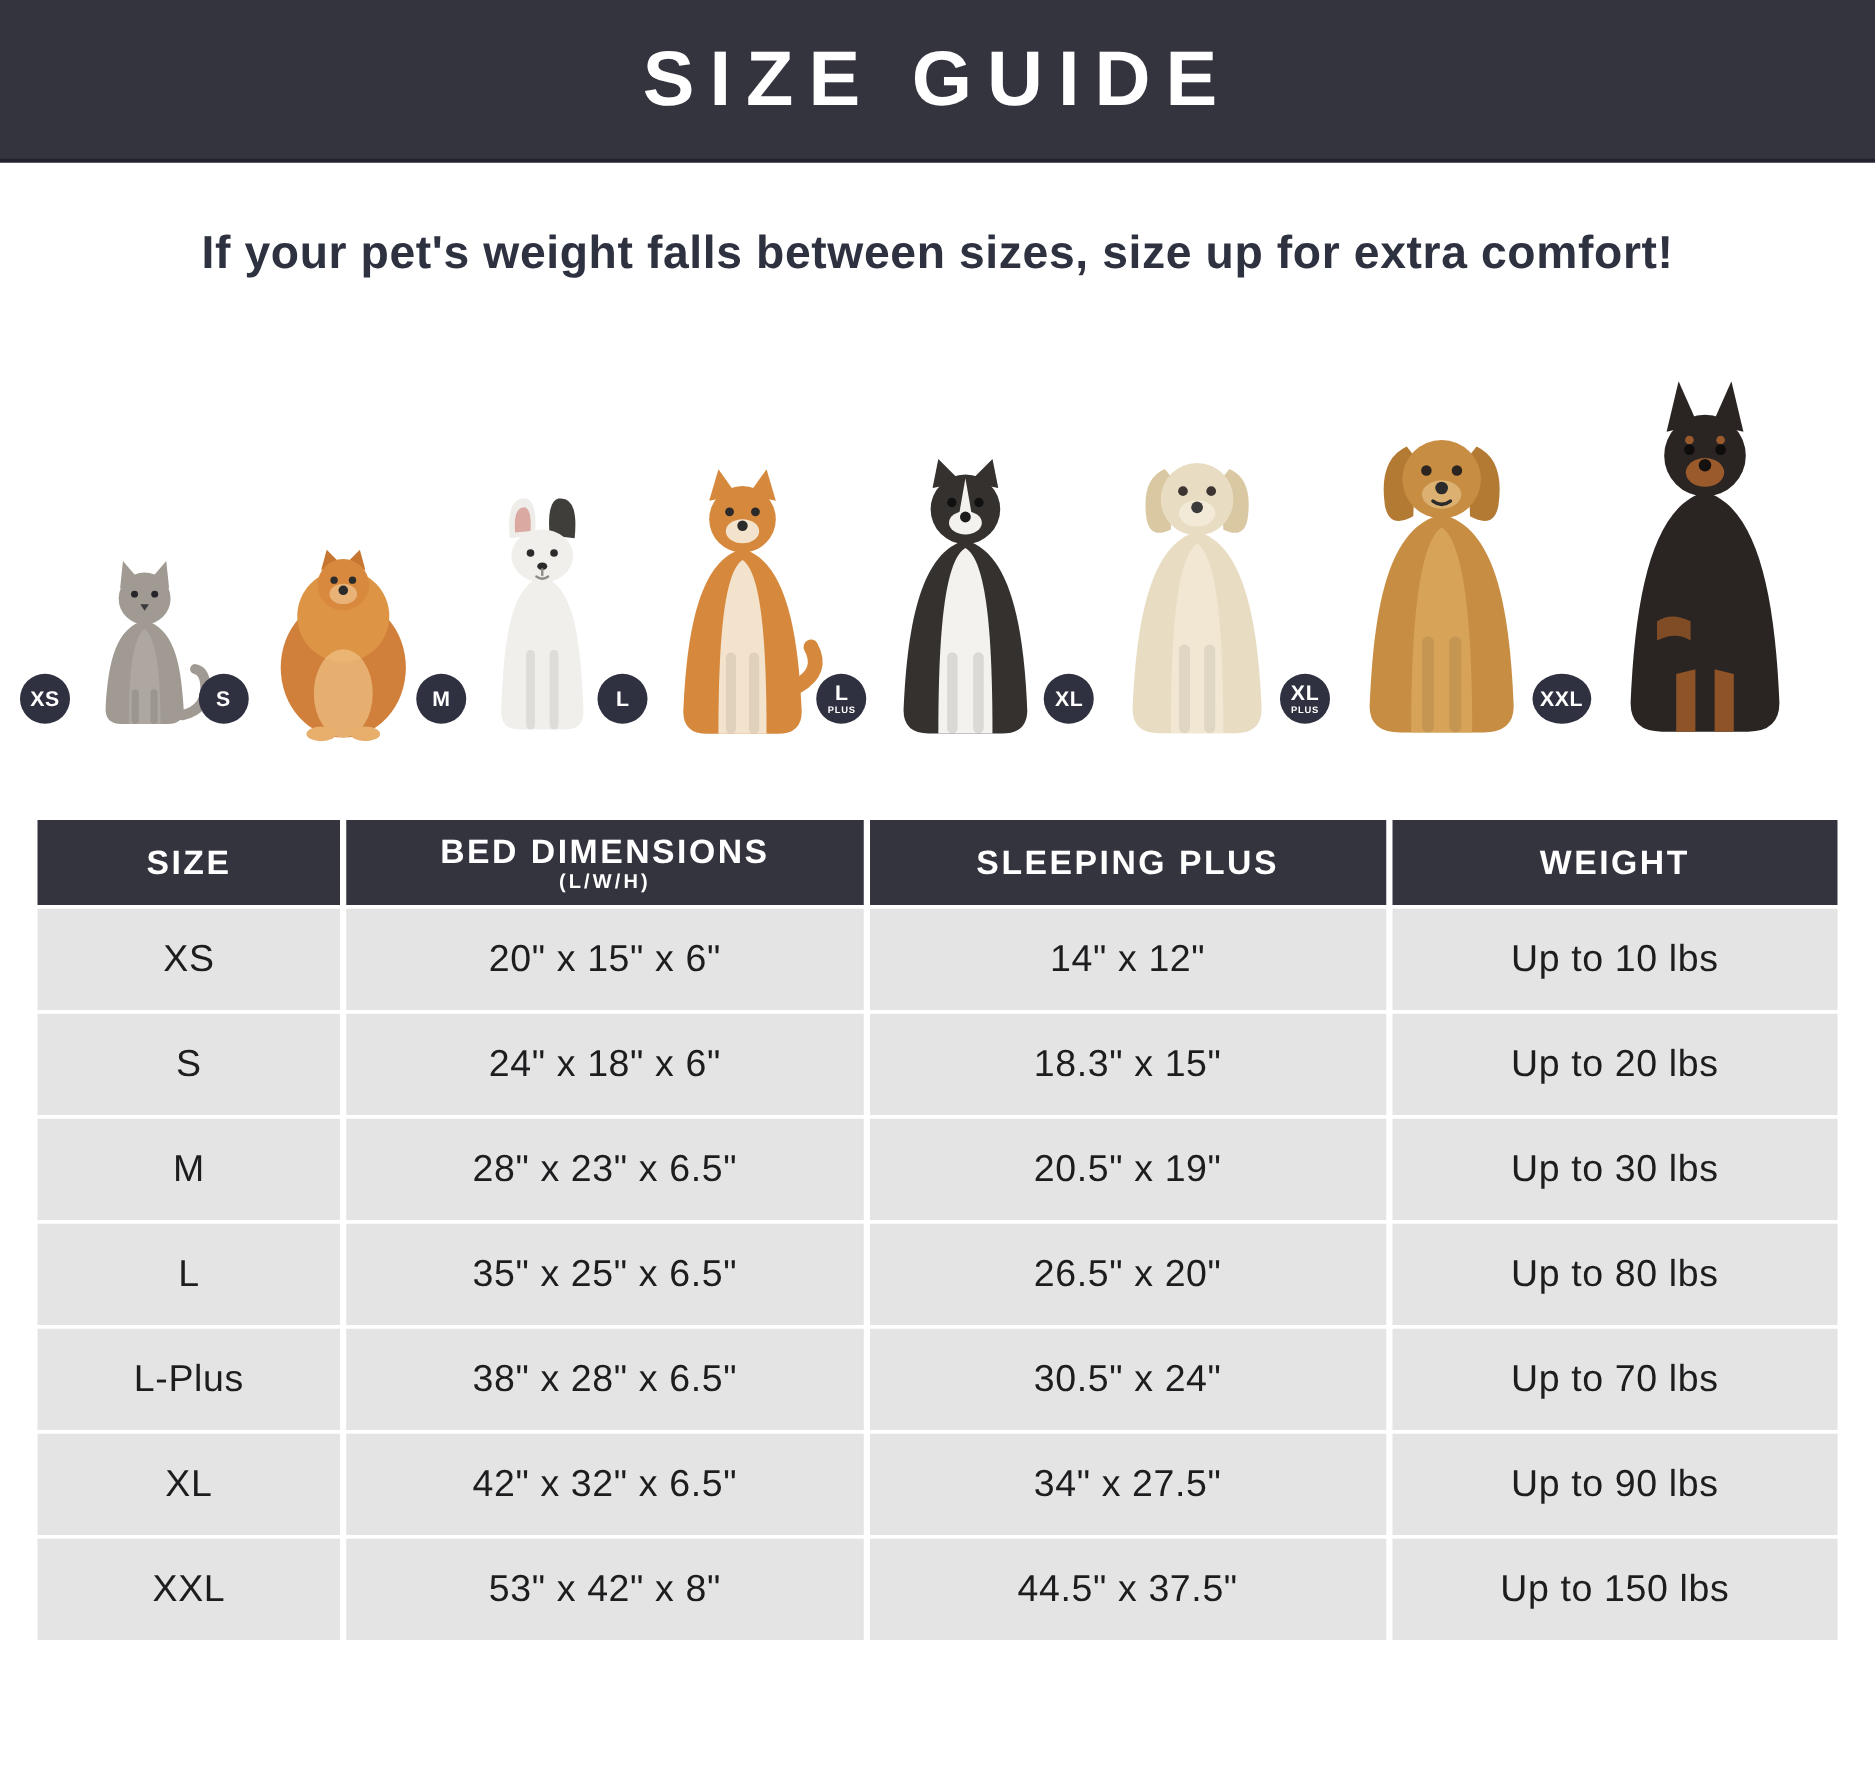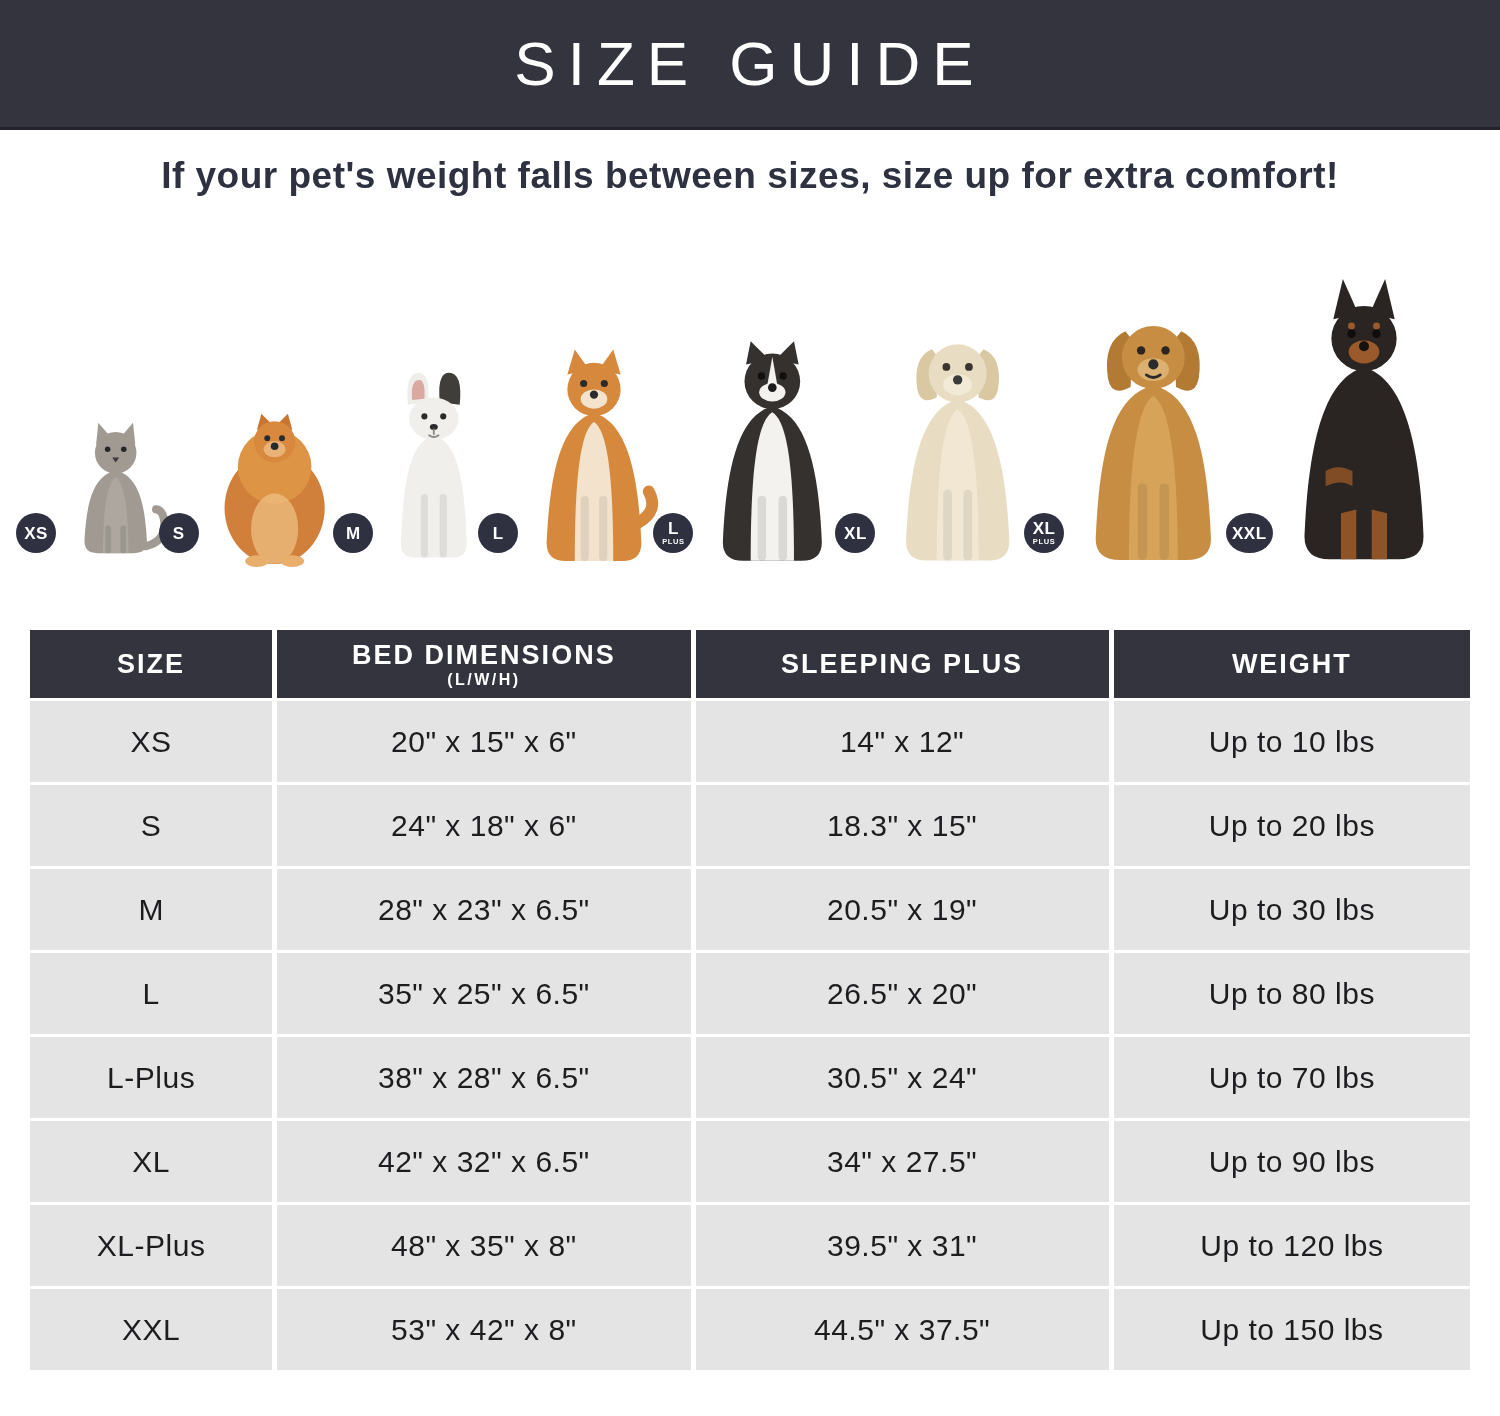--- a/index.html
+++ b/index.html
@@ -8,26 +8,26 @@
     width:1500px; height:1416px; background:#ffffff;
     font-family:"Liberation Sans", sans-serif; overflow:hidden;
   }
 
   
   .banner {
     height:130px; background:#34343f; border-bottom:3px solid #23232d;
     display:flex; align-items:center; justify-content:center;
   }
   .banner-title {
-    color:#ffffff; font-size:62px; font-weight:normal; letter-spacing:12px; margin:0;
+    color:#ffffff; font-size:62px; font-weight:bold; letter-spacing:12px; margin:0;
   }
 
   
   .subtitle {
-    margin-top:25px; text-align:center;
+    margin-top:51px; text-align:center;
     color:#2e3140; font-size:37px; font-weight:600; letter-spacing:.5px;
     height:42px; line-height:42px;
   }
 
   
   .animals {
     margin-top:70px; height:300px;
     padding:0 40px 0 58px;
     display:flex; justify-content:space-between; align-items:flex-end;
   }
@@ -304,25 +304,19 @@
       <td>30.5" x 24"</td>
       <td>Up to 70 lbs</td>
     </tr>
     <tr>
       <td>XL</td>
       <td>42" x 32" x 6.5"</td>
       <td>34" x 27.5"</td>
       <td>Up to 90 lbs</td>
     </tr>
     <tr>
-      <td>XL-Plus</td>
-      <td>48" x 35" x 8"</td>
-      <td>39.5" x 31"</td>
-      <td>Up to 120 lbs</td>
-    </tr>
-    <tr>
       <td>XXL</td>
       <td>53" x 42" x 8"</td>
       <td>44.5" x 37.5"</td>
       <td>Up to 150 lbs</td>
     </tr>
   </tbody>
 </table>
 
 </body></html>

